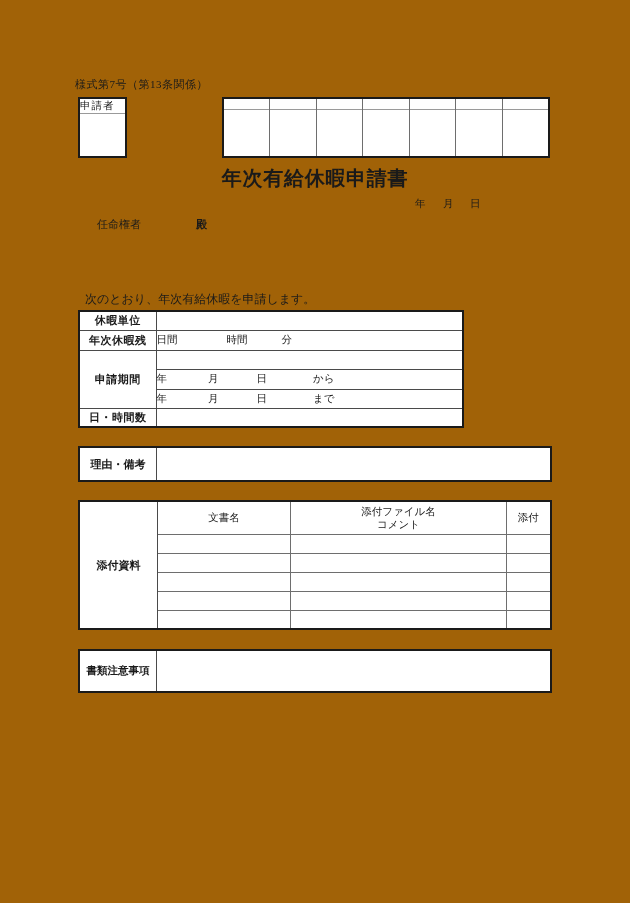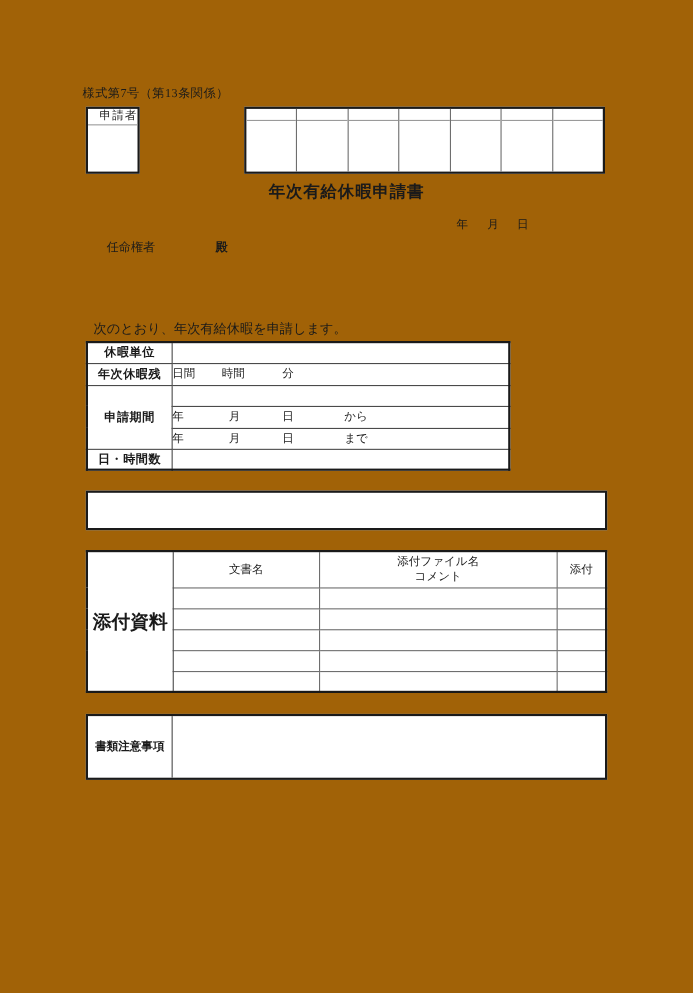--- a/index.html
+++ b/index.html
@@ -10,29 +10,29 @@
     background:#a16207;
     font-family:"Liberation Serif","DejaVu Serif",serif;
     color:#1a1a1a;
     overflow:hidden;
   }
 
   
   .form-number { position:absolute; left:75px; top:77px; font-size:11px; letter-spacing:0.5px; }
 
   .applicant-box { position:absolute; left:78px; top:97px; width:49px; height:61px; border:2px solid #1a1a1a; background:#fff; }
-  .applicant-header { height:15px; border-bottom:1px solid #9a9a9a; font-size:10.5px; line-height:14px; text-align:right; letter-spacing:1px; }
+  .applicant-header { height:15px; border-bottom:1px solid #9a9a9a; font-size:10.5px; line-height:14px; text-align:left; letter-spacing:1px; }
 
   .approval-table { position:absolute; left:222px; top:97px; width:328px; height:61px; border:2px solid #1a1a1a; display:flex; background:#fff; }
   .approval-col { flex:1; display:flex; flex-direction:column; border-right:1px solid #6e6e6e; }
   .approval-col:last-child { border-right:none; }
   .approval-col .hd { height:11px; border-bottom:1px solid #9a9a9a; }
   .approval-col .bd { flex:1; }
 
-  .doc-title { position:absolute; left:0; top:165px; width:630px; text-align:center; font-size:15px; font-weight:bold; letter-spacing:0.7px; }
+  .doc-title { position:absolute; left:0; top:165px; width:630px; text-align:center; font-size:20px; font-weight:bold; letter-spacing:0.7px; }
 
   .date-line { position:absolute; left:0; top:197px; width:630px; height:14px; font-size:10.5px; }
   .date-line span { position:absolute; top:0; }
   .dl-year  { left:415px; }
   .dl-month { left:443px; }
   .dl-day   { left:470px; }
 
   .addressee { position:absolute; left:97px; top:217px; font-size:11px; }
   .addressee .dono { position:absolute; left:99px; top:0; font-weight:bold; letter-spacing:1px; }
 
@@ -41,39 +41,39 @@
 
   .declaration { position:absolute; left:85px; top:291px; font-size:12px; }
 
   
   .req-table { position:absolute; left:78px; top:310px; width:386px; border-collapse:collapse; table-layout:fixed; border:2px solid #1a1a1a; background:#fff; }
   .req-table th, .req-table td { border:1px solid #4a4a4a; padding:0; font-size:10.5px; vertical-align:middle; }
   .req-table th { width:77px; font-size:11px; font-weight:bold; text-align:center; letter-spacing:0.5px; }
   .req-table .r-19 { height:19px; }
   .req-table .r-20 { height:20px; }
   .cell-units { padding-left:36px; }
-  .cell-units .u-hours { margin-left:24px; }
+  .cell-units .u-hours { margin-left:49px; }
   .cell-units .u-mins  { margin-left:34px; }
   .cell-date { padding-left:60px; }
   .cell-date .d-m { margin-left:41px; }
   .cell-date .d-d { margin-left:38px; }
   .cell-date .d-s { margin-left:46px; }
 
   
   .label-box { position:absolute; left:78px; width:474px; border:2px solid #1a1a1a; display:flex; background:#fff; }
   .reason-box { top:446px; height:36px; }
-  .notes-box  { top:649px; height:60px; }
+  .notes-box  { top:649px; height:44px; }
   .label-box .lbl { width:77px; border-right:1px solid #4a4a4a; display:flex; align-items:center; justify-content:center; font-size:11px; font-weight:bold; white-space:nowrap; }
   .notes-box .lbl { font-size:10.5px; }
   .label-box .val { flex:1; }
 
   
   .att-table { position:absolute; left:78px; top:500px; width:474px; border-collapse:collapse; table-layout:fixed; border:2px solid #1a1a1a; background:#fff; }
   .att-table th, .att-table td { border:1px solid #6e6e6e; padding:0; }
-  .att-table th.att-label { width:77px; font-size:17px; font-weight:bold; text-align:center; vertical-align:middle; border-right:1px solid #4a4a4a; }
+  .att-table th.att-label { width:77px; font-size:11px; font-weight:bold; text-align:center; vertical-align:middle; border-right:1px solid #4a4a4a; }
   .att-table .hdr-row { height:33px; }
   .att-table .hdr { font-size:10.5px; font-weight:normal; text-align:center; vertical-align:middle; }
   .att-table .hdr div { line-height:13px; }
   .att-table .body-row { height:19px; }
   .col-doc { width:131px; }
   .col-file { width:212px; }
   .col-att { width:44px; }
 </style>
 </head>
 <body>
@@ -161,20 +161,21 @@
       </td>
     </tr>
     <tr class="r-19">
       <th>日・時間数</th>
       <td></td>
     </tr>
   </tbody>
     </table>
 
   <div class="label-box reason-box">
+    <div class="lbl">理由・備考</div>
     <div class="val"></div>
   </div>
 
   <table class="att-table">
     <tbody>
         <tr class="hdr-row">
       <th class="att-label" rowspan="6">添付資料</th>
       <td class="hdr col-doc">文書名</td>
       <td class="hdr col-file">
         <div>添付ファイル名</div>

